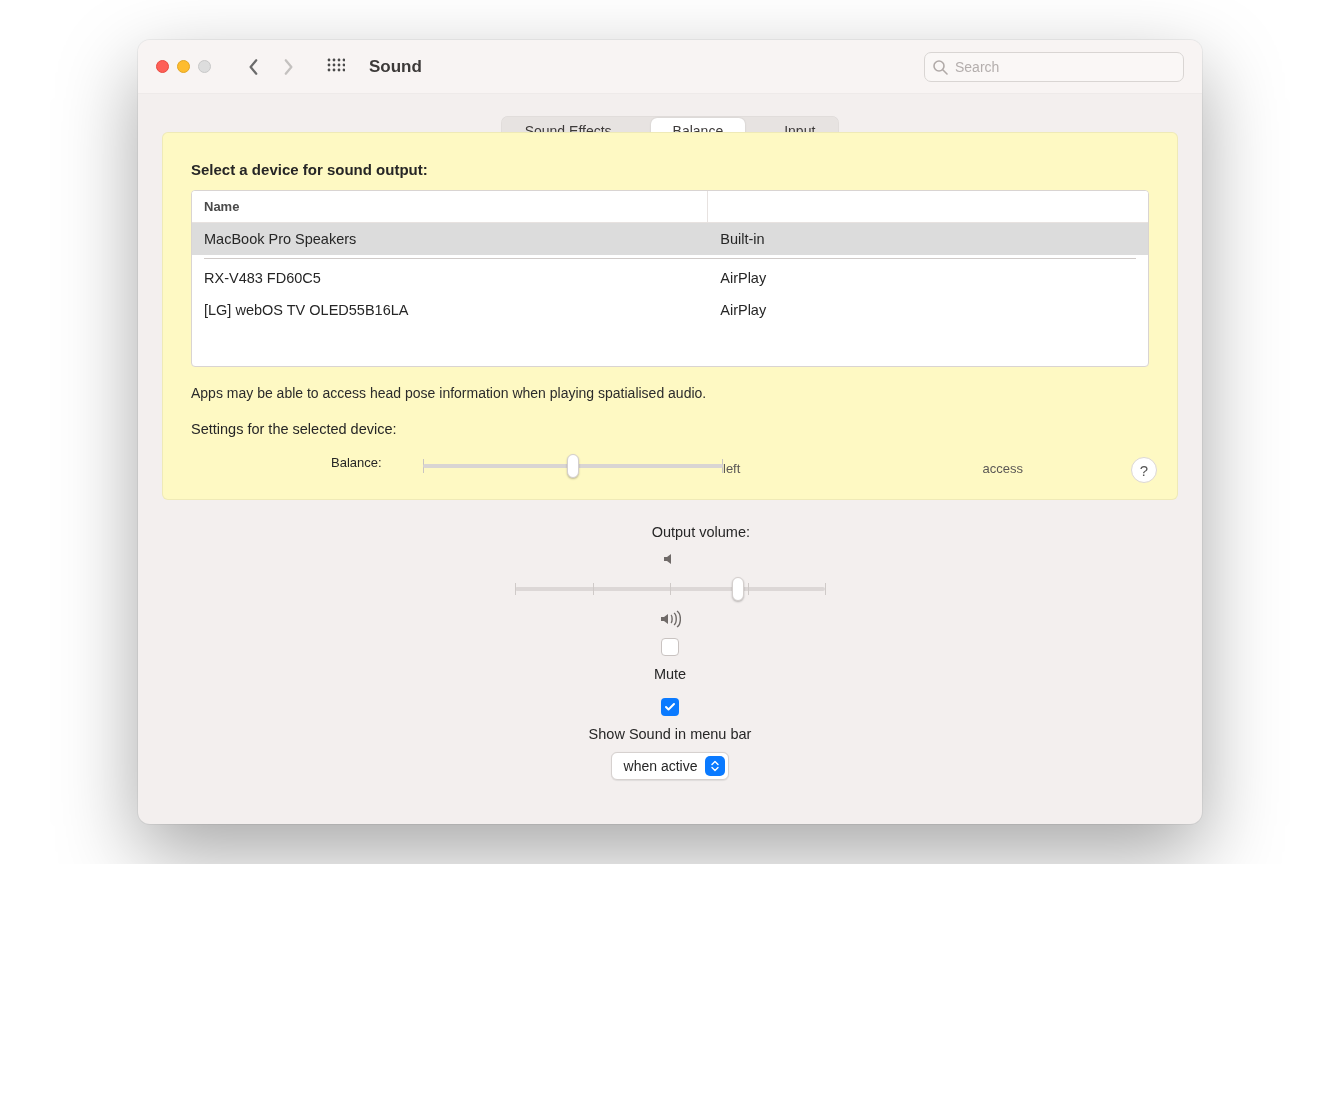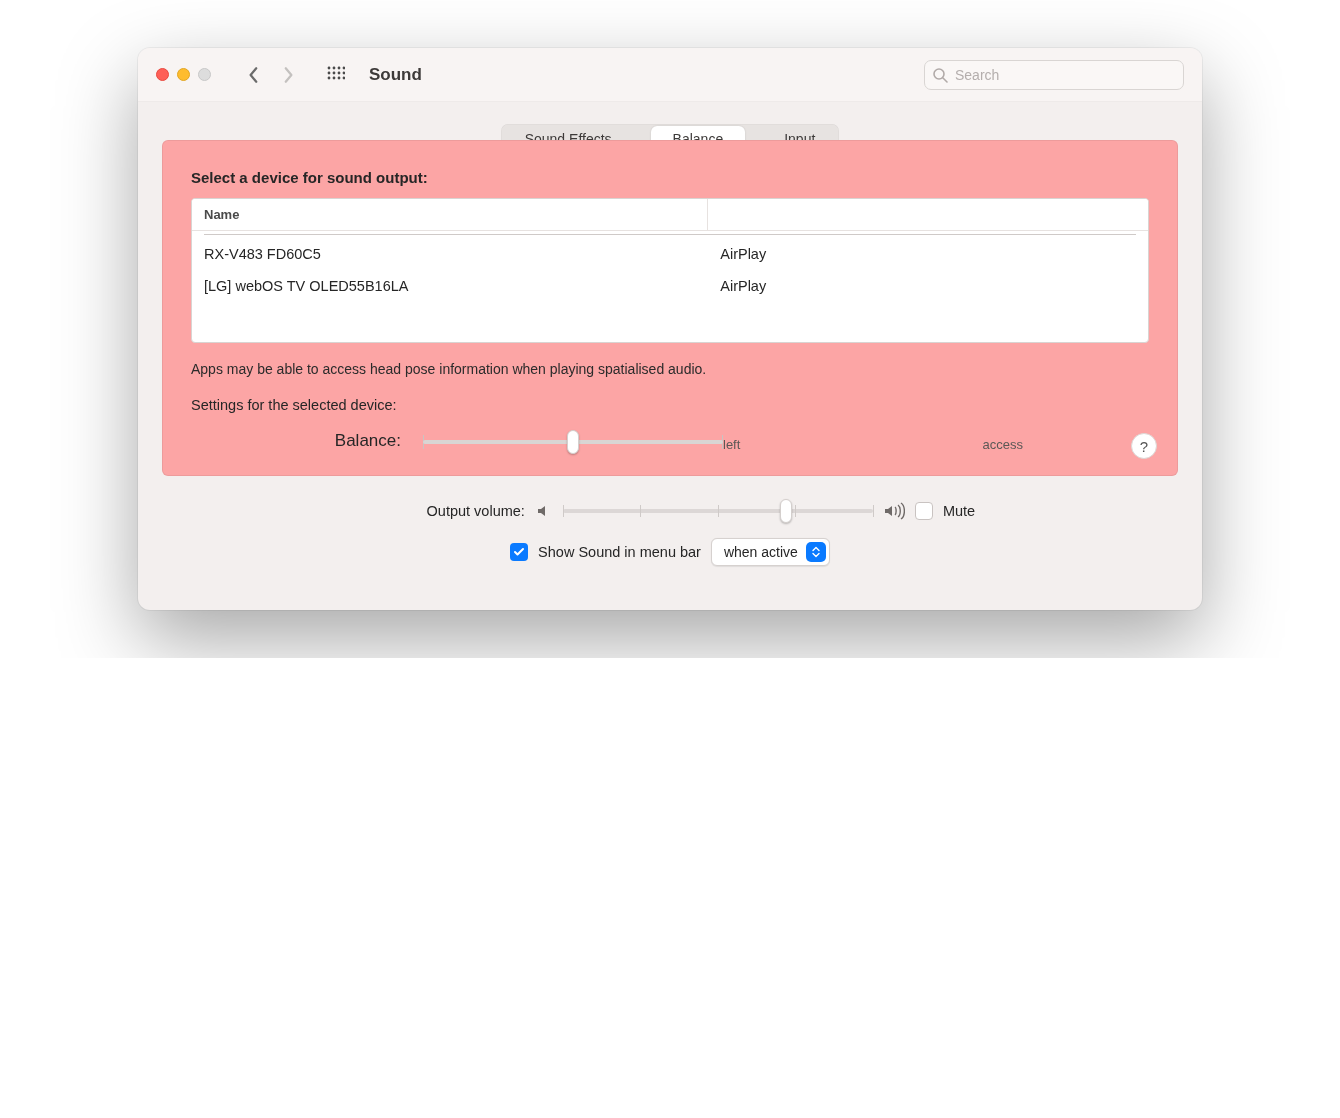--- a/index.html
+++ b/index.html
@@ -6,21 +6,21 @@
   body {
     margin: 0;
     padding: 40px;
     background: #fff;
     font-family: -apple-system, "Helvetica Neue", Helvetica, Arial, sans-serif;
     font-size: 13px;
     color: #262626;
   }
   .window {
     width: 1064px;
-    margin: 8px auto;
+    margin: 0 auto;
     background: #f3efee;
     border-radius: 12px;
     box-shadow: 0 30px 80px rgba(0,0,0,.35), 0 0 0 1px rgba(0,0,0,.05);
     overflow: hidden;
   }
   
   .titlebar {
     height: 54px;
     display: flex;
     align-items: center;
@@ -63,21 +63,21 @@
     display:inline-flex; background:#e7e3e1; border-radius:7px; padding:2px; gap:17px;
     box-shadow: inset 0 0 0 .5px rgba(0,0,0,.05);
   }
   .tab {
     padding: 5px 22px; font-size:14px; color:#3d3a39; border-radius:6px; cursor:default;
   }
   .tab.active { background:#fff; box-shadow: 0 .5px 2px rgba(0,0,0,.15); }
 
   .panel {
     margin-top: 0;
-    background:#fca5a5;
+    background:#fef9c3;
     border:1px solid rgba(0,0,0,.06);
     border-top:none;
     border-radius: 0 0 6px 6px;
     padding: 26px 28px 22px;
     position: relative;
   }
   .panel-top-fill {
     
     margin-top:-14px; padding-top:28px;
     border-top:1px solid rgba(0,0,0,.06);
@@ -103,21 +103,21 @@
   }
   .devbody { padding-bottom:40px; }
 
   .hint { font-size:14px; color:#2b2b2b; margin-top:18px; }
   .sub  { font-size:14.5px; margin-top:20px; }
 
   .balance-row {
     display:flex; align-items:flex-start; gap:22px; margin-top:18px;
     padding-left:140px;
   }
-  .balance-label { font-size:17px; padding-top:0; min-width:70px; text-align:right; }
+  .balance-label { font-size:13px; padding-top:0; min-width:70px; }
   .slider-wrap { display:flex; flex-direction:row; align-items:center; }
   .hslider {
     position:relative; width:300px; height:22px;
   }
   .track {
     position:absolute; left:0; right:0; top:50%; height:4px; transform:translateY(-50%);
     background:#d9d5d3; border-radius:2px;
   }
   .tick {
     position:absolute; top:4px; width:1px; height:14px; background:#c9c4c2;
@@ -134,21 +134,21 @@
 
   .help {
     position:absolute; right:20px; bottom:16px;
     width:26px; height:26px; border-radius:50%; background:#fff;
     border:1px solid #dcd7d5; display:flex; align-items:center; justify-content:center;
     font-size:15px; color:#555;
   }
 
   
   .footer { padding: 24px 28px 0; }
-  .frow { display:flex; align-items:center; gap:10px; justify-content:center; margin-bottom:16px; font-size:14.5px; }
+  .frow { display:flex; align-items:center; gap:10px; justify-content:center; margin-bottom:16px; font-size:14.5px;flex-direction:column; }
   .lbl-right { min-width:160px; text-align:right; }
   .vol-slider {
     position:relative; width:310px; height:22px;
   }
   .vol-track {
     position:absolute; left:0; right:0; top:50%; height:4px; transform:translateY(-50%);
     background:#dcd7d6; border-radius:2px;
   }
   .vtick { position:absolute; top:5px; width:1px; height:12px; background:#cfcac8; }
   .vthumb {
@@ -239,20 +239,24 @@
     </div>
 
     <div class="panel panel-top-fill">
       <div class="section-title">Select a device for sound output:</div>
 
       <div class="devtable">
         <div class="devhead">
           <div class="col-name">Name</div>
         </div>
         <div class="devbody">
+          <div class="devrow selected">
+            <div class="c1">MacBook Pro Speakers</div>
+            <div class="c2">Built-in</div>
+          </div>
           <div class="sep"></div>
           <div class="devrow">
             <div class="c1">RX-V483 FD60C5</div>
             <div class="c2">AirPlay</div>
           </div>
           <div class="devrow">
             <div class="c1">[LG] webOS TV OLED55B16LA</div>
             <div class="c2">AirPlay</div>
           </div>
         </div>

